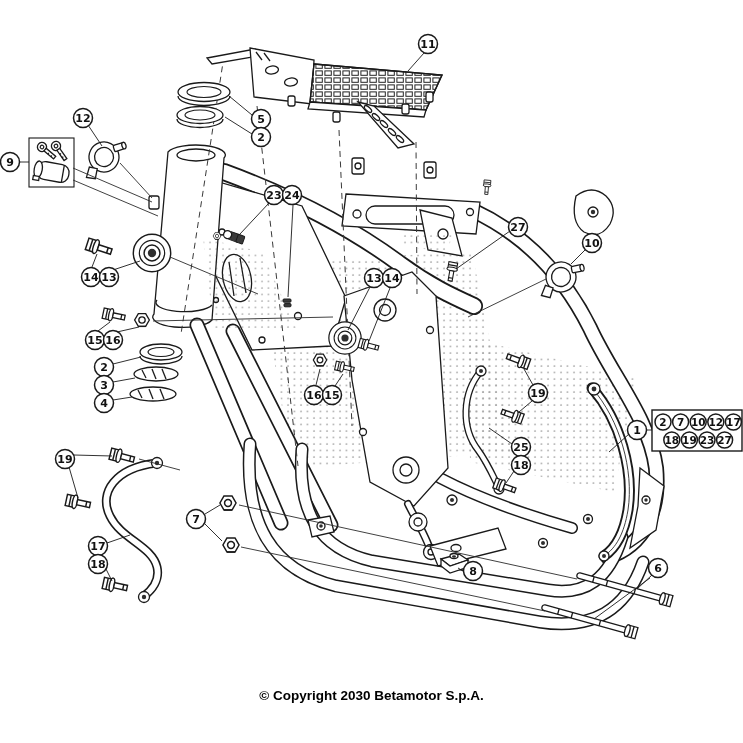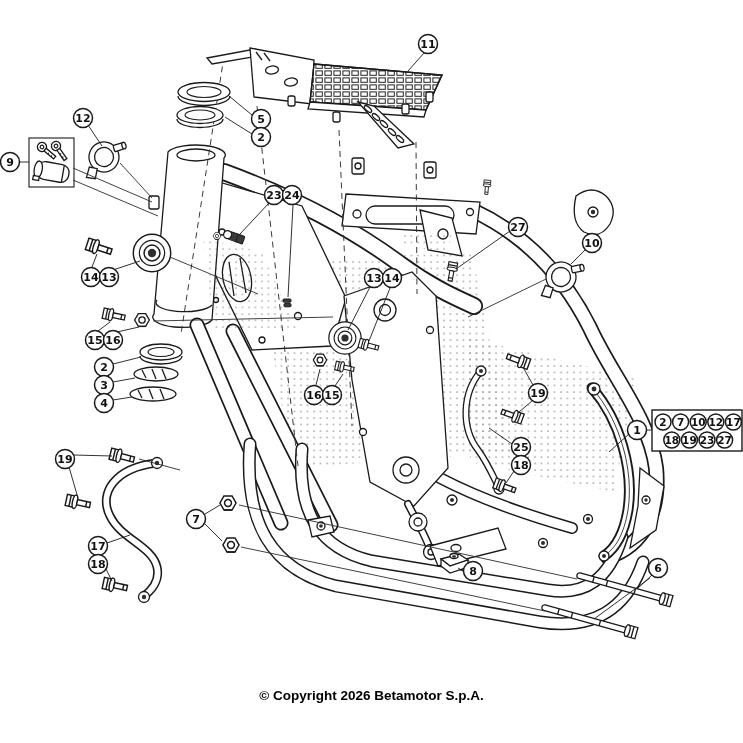--- a/index.html
+++ b/index.html
@@ -522,14 +522,14 @@
           <circle cx="707" cy="440" r="8" class="callout-circle"></circle>
           <text x="707" y="440" dy="0.36em" text-anchor="middle" class="callout-text" font-size="10.5">23</text>
         </g>
         <g>
           <circle cx="724.6" cy="440" r="8" class="callout-circle"></circle>
           <text x="724.6" y="440" dy="0.36em" text-anchor="middle" class="callout-text" font-size="10.5">27</text>
         </g>
       </g>
 </svg>
 
-<div class="copyright">© Copyright 2026 Betamotor S.p.A.</div>
+<div class="copyright">© Copyright 2030 Betamotor S.p.A.</div>
 </div>
 
 </body></html>

